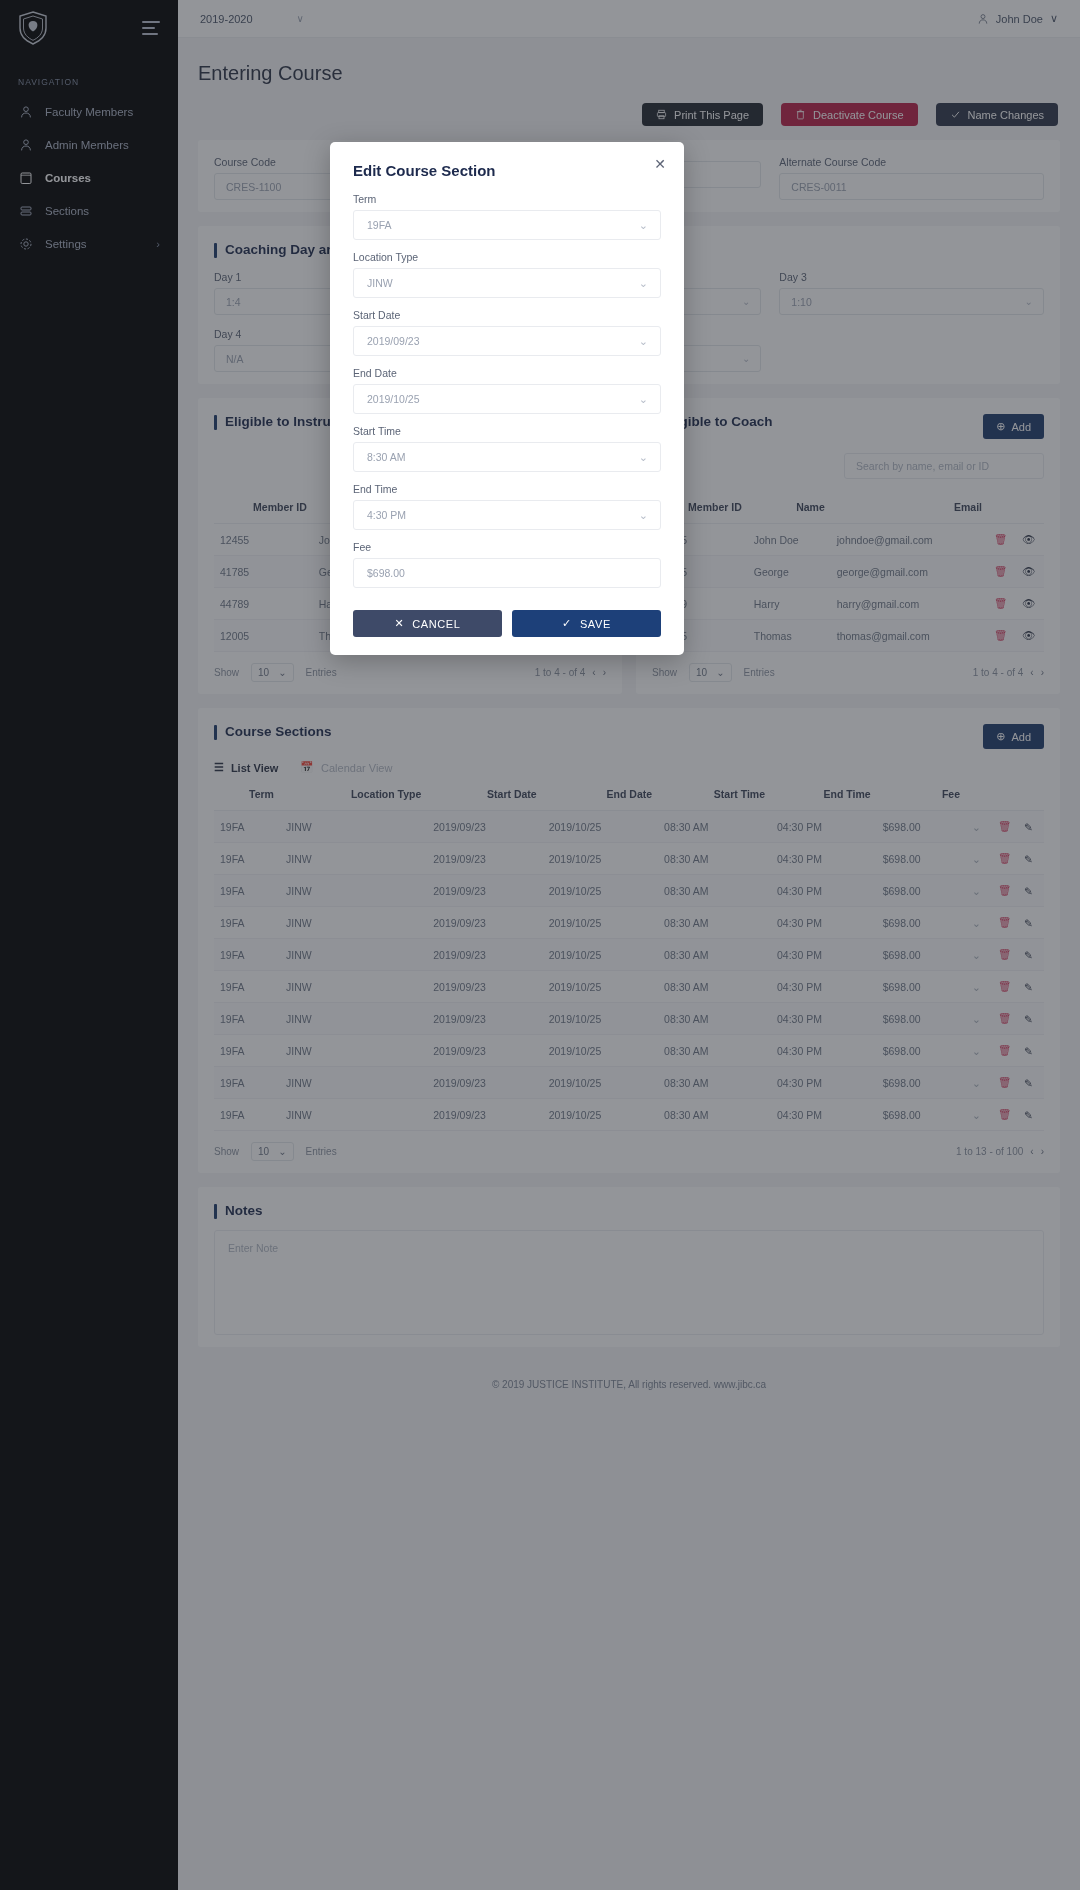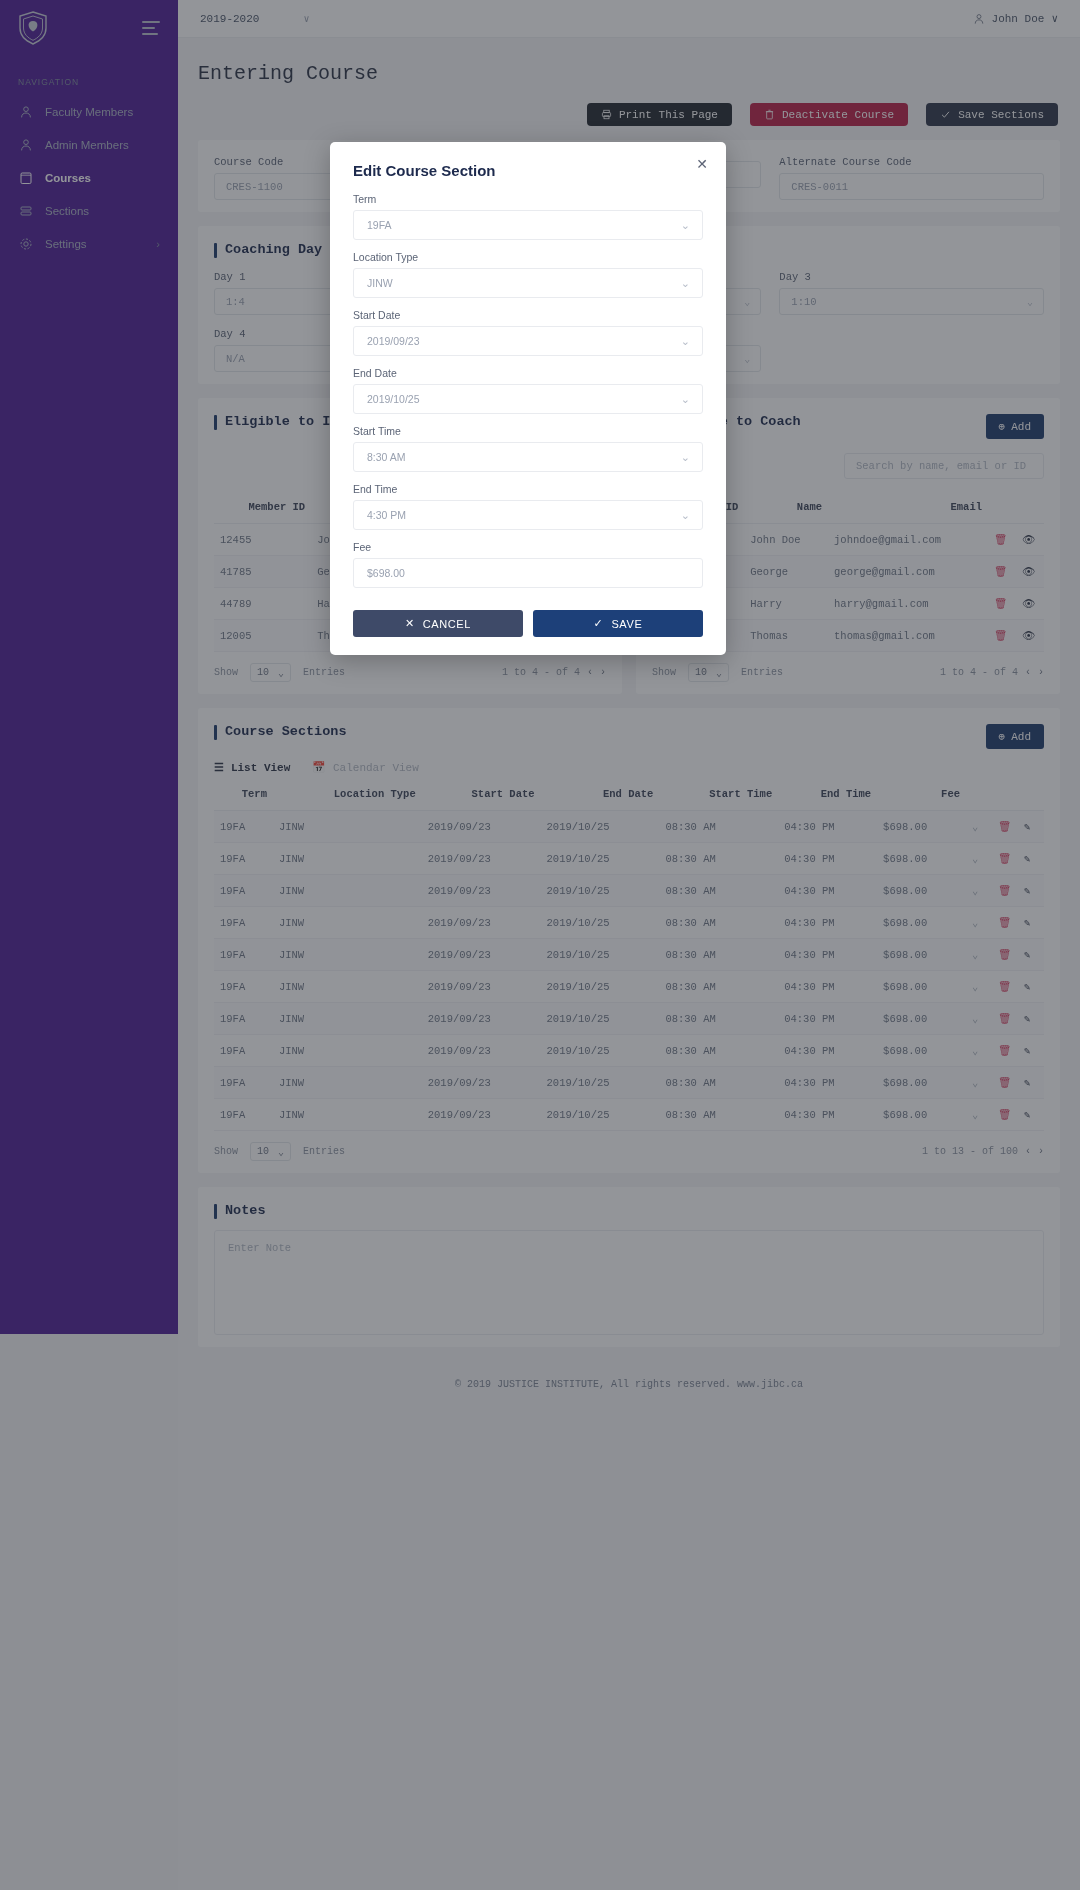--- a/index.html
+++ b/index.html
@@ -6,42 +6,42 @@
   html, body {
     width: 1080px; height: 1890px;
     font-family: "Liberation Sans", sans-serif;
     background: #f2f3f5;
     overflow: hidden;
   }
   .app { position: relative; width: 1080px; height: 1890px; display: flex; }
 
   
   .sidebar {
-    width: 178px; height: 1334px;
-    background: #4c1d95;
+    width: 178px; height: 1890px;
+    background: #000000;
     color: #b9bfce;
     flex: 0 0 178px;
     position: relative;
     z-index: 5;
   }
   .sb-top { height: 55px; display: flex; align-items: center; padding: 0 18px; justify-content: space-between; }
   .logo-shield { width: 30px; height: 34px; }
   .burger { width: 18px; height: 14px; display: flex; flex-direction: column; justify-content: space-between; cursor: pointer; }
   .burger i { display: block; height: 2px; background: #b9bfce; border-radius: 1px; }
   .burger i:nth-child(1) { width: 18px; }
   .burger i:nth-child(2) { width: 13px; }
   .burger i:nth-child(3) { width: 16px; }
   .nav-label { font-size: 8.5px; letter-spacing: 1px; color: #7d889e; padding: 22px 0 10px 18px; font-weight: 400; }
   .nav-item { display: flex; align-items: center; height: 30px; padding: 0 18px; font-size: 11.5px; color: #aab2c4; cursor: pointer; position: relative; margin-bottom: 3px; }
   .nav-item.active { color: #ffffff; font-weight: 600; }
   .nav-item .ico { width: 16px; height: 16px; margin-right: 11px; display: inline-flex; align-items: center; justify-content: center; flex: 0 0 16px; }
   .nav-item .chev { position: absolute; right: 18px; font-size: 11px; color: #7d889e; }
 
   
-  .main { flex: 1; height: 1890px; position: relative; background: #f4f5f7; overflow: hidden; font-family: Liberation Mono, monospace; }
+  .main { flex: 1; height: 1890px; position: relative; background: #f4f5f7; overflow: hidden; }
   .topbar {
     height: 38px; background: #ffffff;
     display: flex; align-items: center; justify-content: space-between;
     padding: 0 22px; border-bottom: 1px solid #eceef1;
   }
   .year-sel { display: flex; align-items: center; font-size: 11px; color: #4a5568; gap: 44px; }
   .year-sel .chev { color: #9aa2b1; font-size: 10px; }
   .user-box { display: flex; align-items: center; font-size: 11px; color: #4a5568; gap: 7px; }
 
   .page-title { font-size: 20px; color: #2b3245; padding: 24px 0 0 20px; font-weight: 400; }
@@ -87,21 +87,21 @@
   .vt { display: flex; align-items: center; gap: 7px; font-size: 11px; color: #b3b9c4; cursor: pointer; }
   .vt.active { color: #2b3245; font-weight: 600; }
 
   .note-area { border: 1px solid #ebedf0; border-radius: 3px; height: 105px; padding: 11px 13px; font-size: 10.5px; color: #b0b7c3; margin-top: 12px; }
 
   .footer { text-align: center; font-size: 10px; color: #7c8494; padding: 18px 0; }
 
   
   .overlay { position: absolute; inset: 0; background: rgba(40,44,52,0.5); z-index: 50; }
   .modal {
-    position: absolute; left: 330px; top: 142px; width: 396px;
+    position: absolute; left: 330px; top: 142px; width: 354px;
     background: #fff; border-radius: 5px; z-index: 60;
     box-shadow: 0 6px 26px rgba(0,0,0,0.25);
     padding: 20px 23px 18px 23px;
   }
   .modal-title { font-size: 15px; font-weight: 700; color: #1d2a4d; margin-bottom: 14px; }
   .modal-close { position: absolute; right: 18px; top: 15px; font-size: 14px; color: #5d6476; cursor: pointer; line-height: 1; }
   .m-label { font-size: 10.5px; color: #5b6476; margin: 11px 0 5px 0; }
   .m-label:first-of-type { margin-top: 0; }
   .m-field { height: 30px; border: 1px solid #e9ebef; border-radius: 3px; display: flex; align-items: center; padding: 0 13px; font-size: 10.5px; color: #9aa2b1; position: relative; }
   .m-field .chev { position: absolute; right: 12px; color: #b6bdc9; font-size: 11px; }
@@ -227,21 +227,21 @@
             </svg>
         </span>
         <span>Deactivate Course</span>
       </button>
       <button class="btn btn-save">
         <span>
           <svg class="svgi" width="11" height="11" viewBox="0 0 14 14">
               <path d="M2.6 7.4 L5.6 10.4 L11.4 3.6" stroke="#fff" stroke-width="1.2" fill="none"></path>
             </svg>
         </span>
-        <span>Save Sections</span>
+        <span>Name Changes</span>
       </button>
     </div>
 
     <div class="content">
 
       <div class="card">
         <div class="grid3">
           <div>
             <div class="field-label">Course Code</div>
             <div class="field-box">

